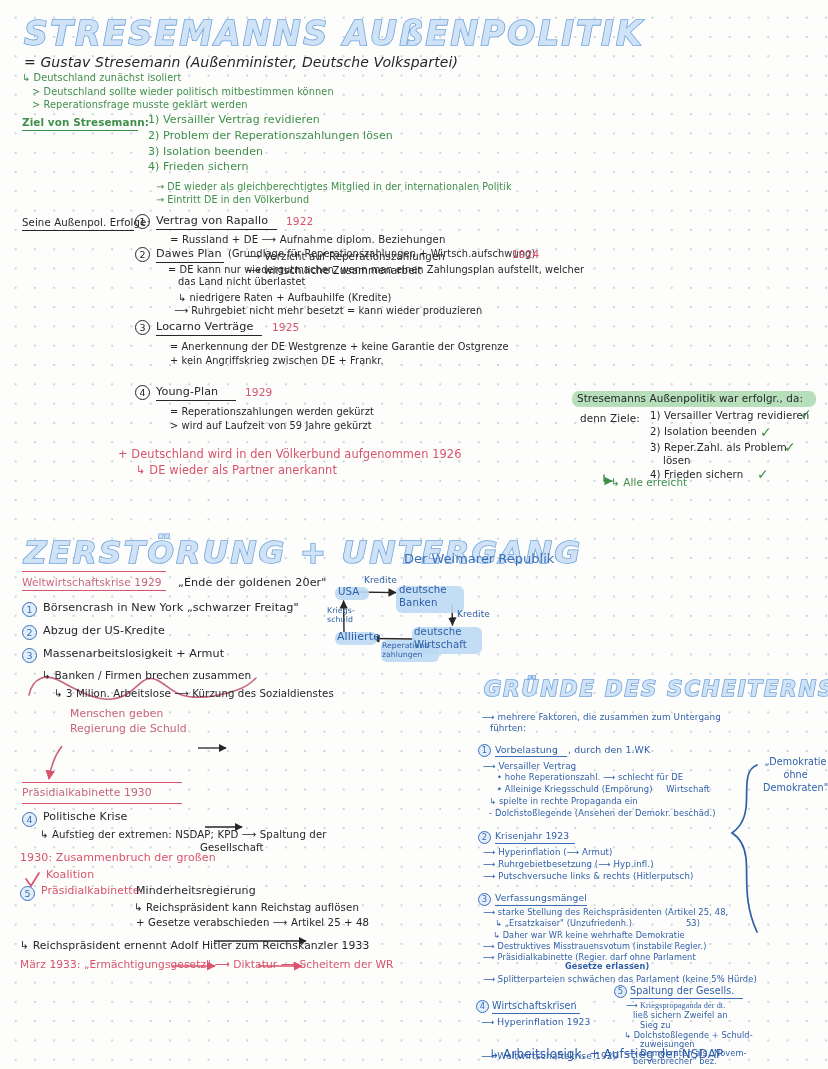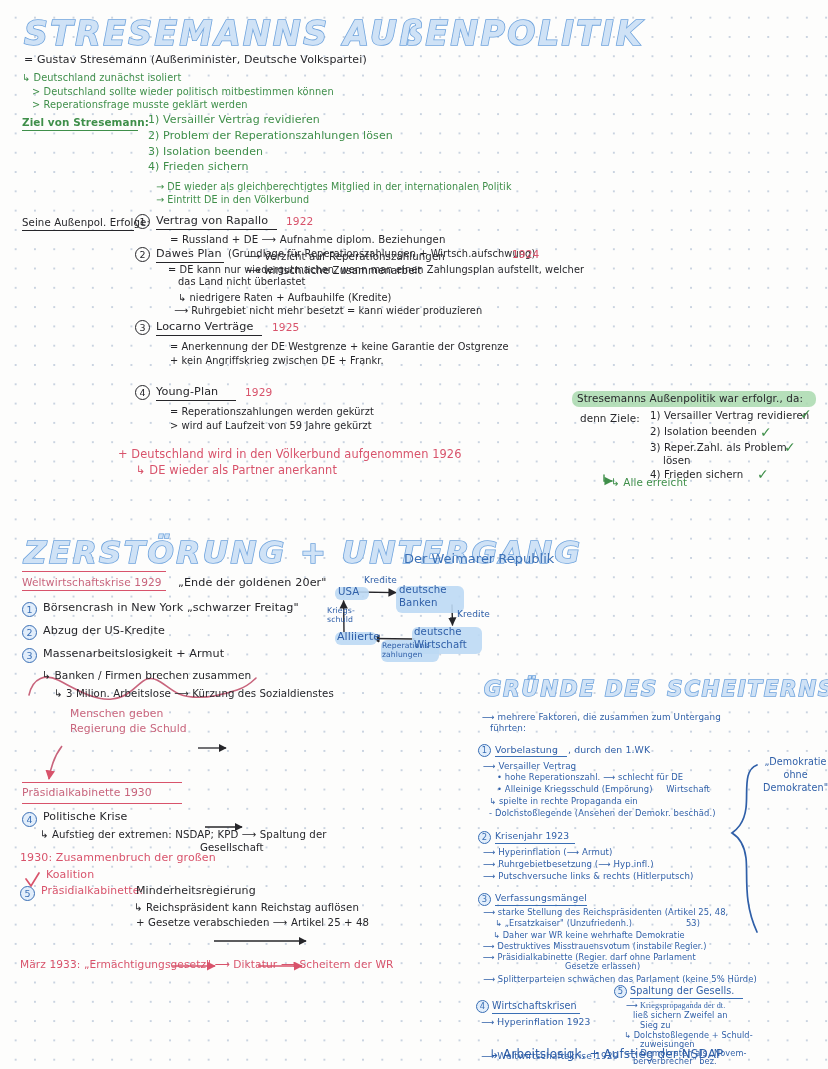--- a/index.html
+++ b/index.html
@@ -234,21 +234,21 @@
     <path d="M172,966 L215,966" stroke="#d8536b" stroke-width="1.5" fill="none" marker-end="url(#ah-red)"></path>
     <path d="M258,966 L302,966" stroke="#d8536b" stroke-width="1.5" fill="none" marker-end="url(#ah-red)"></path>
 
     <path d="M205,827 L242,827" stroke="#26262a" stroke-width="1.3" fill="none" marker-end="url(#ah-blk)"></path>
 
     <path d="M198,748 L226,748" stroke="#26262a" stroke-width="1.3" fill="none" marker-end="url(#ah-blk)"></path>
   </svg>
 
   <div class="bubble" id="h-stresemann">STRESEMANNS AUßENPOLITIK</div>
 
-  <div class="t blk" style="left:24px; top:54px; font-size:11px;">= Gustav Stresemann (Außenminister, Deutsche Volkspartei)</div>
+  <div class="t blk" style="left:24px; top:54px; font-size:14px;font-style:italic;">= Gustav Stresemann (Außenminister, Deutsche Volkspartei)</div>
 
   <div class="t grn" style="left:22px; top:72px; font-size:9.8px;">↳ Deutschland zunächst isoliert</div>
   <div class="t grn" style="left:32px; top:86px; font-size:9.8px;">&gt; Deutschland sollte wieder politisch mitbestimmen können</div>
   <div class="t grn" style="left:32px; top:99px; font-size:9.8px;">&gt; Reperationsfrage musste geklärt werden</div>
 
   <div class="t grn" style="left:22px; top:116px; font-size:10.4px; font-weight:600;">Ziel von Stresemann:</div>
   <div class="uline grn" style="left:22px; top:130px; width:116px;"></div>
 
   <div class="t grn" style="left:148px; top:114px; font-size:11px;">1) Versailler Vertrag revidieren</div>
   <div class="t grn" style="left:148px; top:130px; font-size:11px;">2) Problem der Reperationszahlungen lösen</div>
@@ -354,20 +354,21 @@
   <div class="t red" style="left:20px; top:852px; font-size:11px;">1930: Zusammenbruch der großen</div>
   <div class="t red" style="left:46px; top:869px; font-size:11px;">Koalition</div>
 
   <div class="num-circ blu" style="left:20px; top:886px;">5</div>
   <div class="t red" style="left:41px; top:885px; font-size:10.8px;">Präsidialkabinette:</div>
   <div class="t blk" style="left:136px; top:885px; font-size:11px;">Minderheitsregierung</div>
 
   <div class="t blk" style="left:134px; top:902px; font-size:10.2px;">↳ Reichspräsident kann Reichstag auflösen</div>
   <div class="t blk" style="left:136px; top:917px; font-size:10.2px;">+ Gesetze verabschieden ⟶ Artikel 25 + 48</div>
 
+  <div class="t blk" style="left:20px; top:940px; font-size:10.8px;">↳ Reichspräsident ernennt Adolf Hitler zum Reichskanzler 1933</div>
   <div class="t red" style="left:20px; top:958px; font-size:10.6px;">März 1933: „Ermächtigungsgesetz" ⟶ Diktatur ⟶ Scheitern der WR</div>
 
   <div class="chip" style="left:335px; top:587px; width:34px; height:13px;"></div>
   <div class="chip" style="left:396px; top:586px; width:68px; height:27px;"></div>
   <div class="chip" style="left:412px; top:627px; width:70px; height:27px;"></div>
   <div class="chip" style="left:335px; top:632px; width:42px; height:13px;"></div>
   <div class="chip" style="left:381px; top:640px; width:58px; height:22px;"></div>
 
   <div class="t dblu" style="left:338px; top:586px; font-size:10.2px;">USA</div>
   <div class="t dblu" style="left:399px; top:584px; font-size:10.2px; line-height:1.25;">deutsche
@@ -411,21 +412,21 @@
   <div class="t dblu" style="left:483px; top:871px; font-size:8.6px;">⟶ Putschversuche links &amp; rechts (Hitlerputsch)</div>
 
   <div class="num-circ blu" style="left:478px; top:893px; width:13px; height:13px; line-height:11px; font-size:8.4px;">3</div>
   <div class="t dblu" style="left:495px; top:893px; font-size:9.2px;">Verfassungsmängel</div>
   <div class="uline blu2" style="left:495px; top:905px; width:92px;"></div>
   <div class="t dblu" style="left:483px; top:908px; font-size:8.4px;">⟶ starke Stellung des Reichspräsidenten (Artikel 25, 48,</div>
   <div class="t dblu" style="left:495px; top:919px; font-size:8.2px;">↳ „Ersatzkaiser" (Unzufriedenh.)                    53)</div>
   <div class="t dblu" style="left:493px; top:931px; font-size:8.2px;">↳ Daher war WR keine wehrhafte Demokratie</div>
   <div class="t dblu" style="left:483px; top:942px; font-size:8.2px;">⟶ Destruktives Misstrauensvotum (instabile Regier.)</div>
   <div class="t dblu" style="left:483px; top:953px; font-size:8.2px;">⟶ Präsidialkabinette (Regier. darf ohne Parlament</div>
-  <div class="t dblu" style="left:565px; top:962px; font-size:8.2px;">Gesetze erlassen)</div>
+  <div class="t dblu" style="left:565px; top:962px; font-size:8.2px;font-weight:bold;">Gesetze erlassen)</div>
   <div class="t dblu" style="left:483px; top:975px; font-size:8.4px;">⟶ Splitterparteien schwächen das Parlament (keine 5% Hürde)</div>
 
   <div class="num-circ blu" style="left:476px; top:1000px; width:13px; height:13px; line-height:11px; font-size:8.4px;">4</div>
   <div class="t dblu" style="left:492px; top:1000px; font-size:9.6px;">Wirtschaftskrisen</div>
   <div class="uline blu2" style="left:492px; top:1013px; width:88px;"></div>
   <div class="t dblu" style="left:481px; top:1017px; font-size:9.2px;">⟶ Hyperinflation 1923</div>
   <div class="t dblu" style="left:481px; top:1031px; font-size:9.2px;margin-top:20px;">⟶ Weltwirtschaftskrise 1929</div>
   <div class="t dblu" style="left:489px; top:1047px; font-size:12px;">↳ Arbeitslosigk. + Aufstieg der NSDAP</div>
 
   <div class="num-circ blu" style="left:614px; top:985px; width:13px; height:13px; line-height:11px; font-size:8.4px;">5</div>

